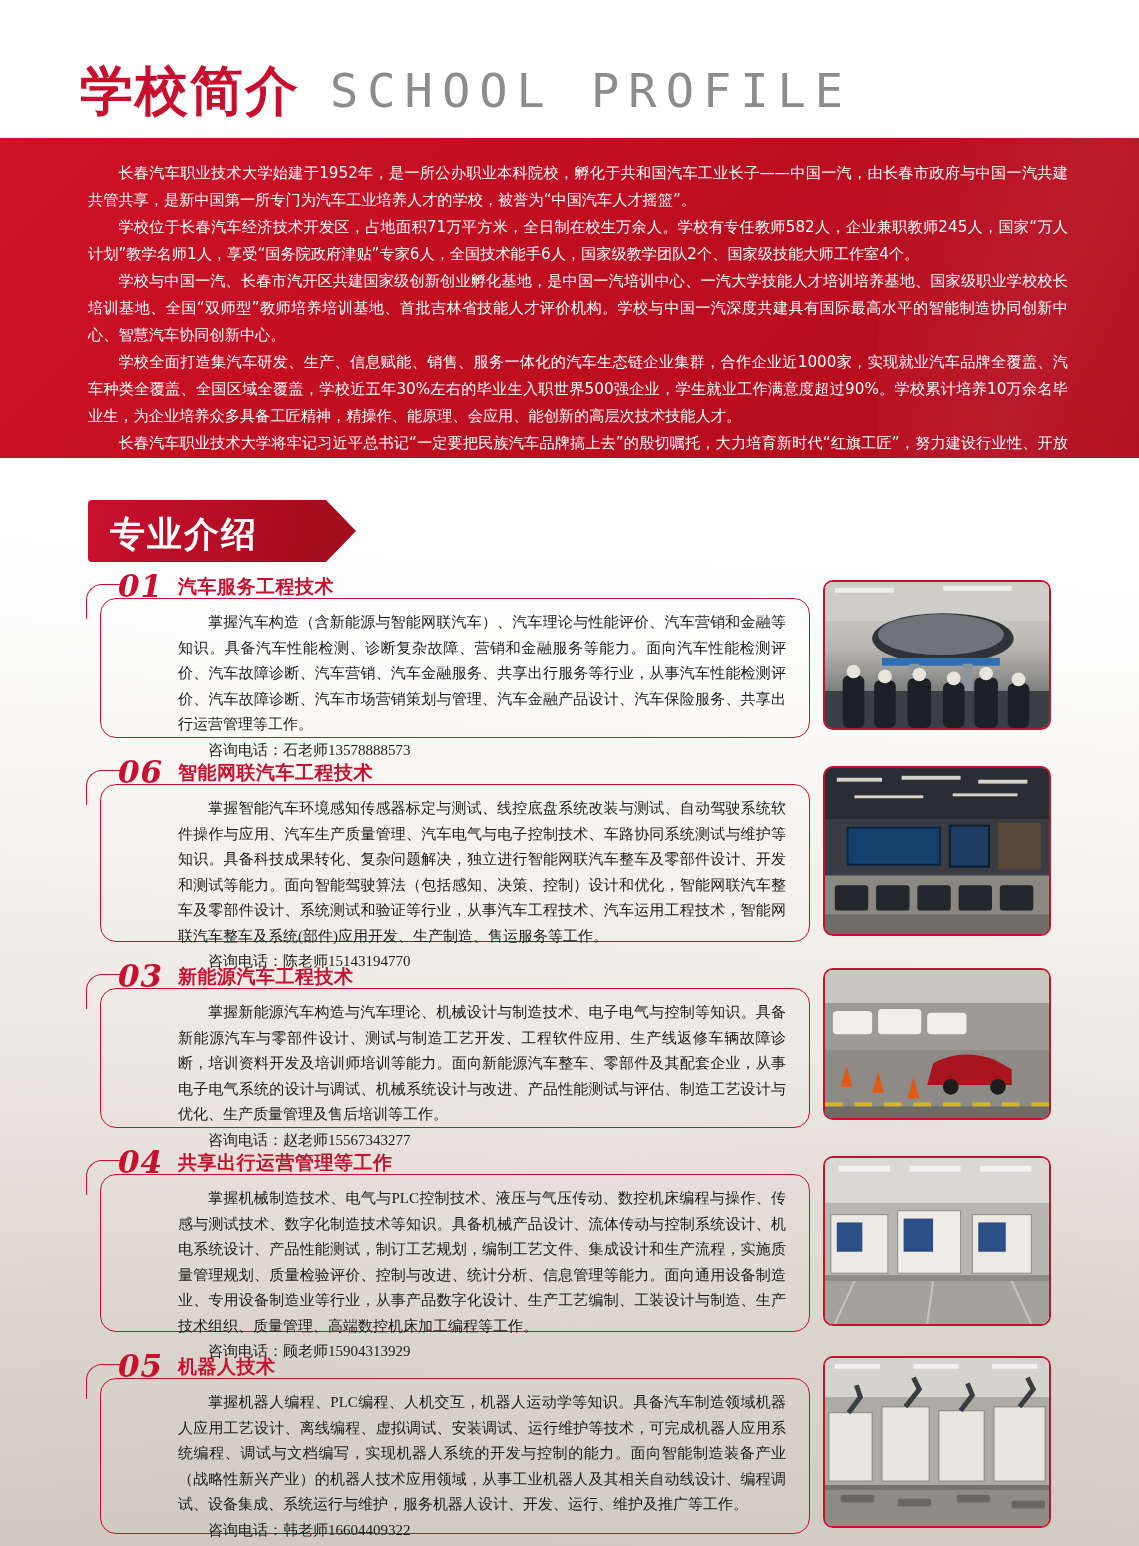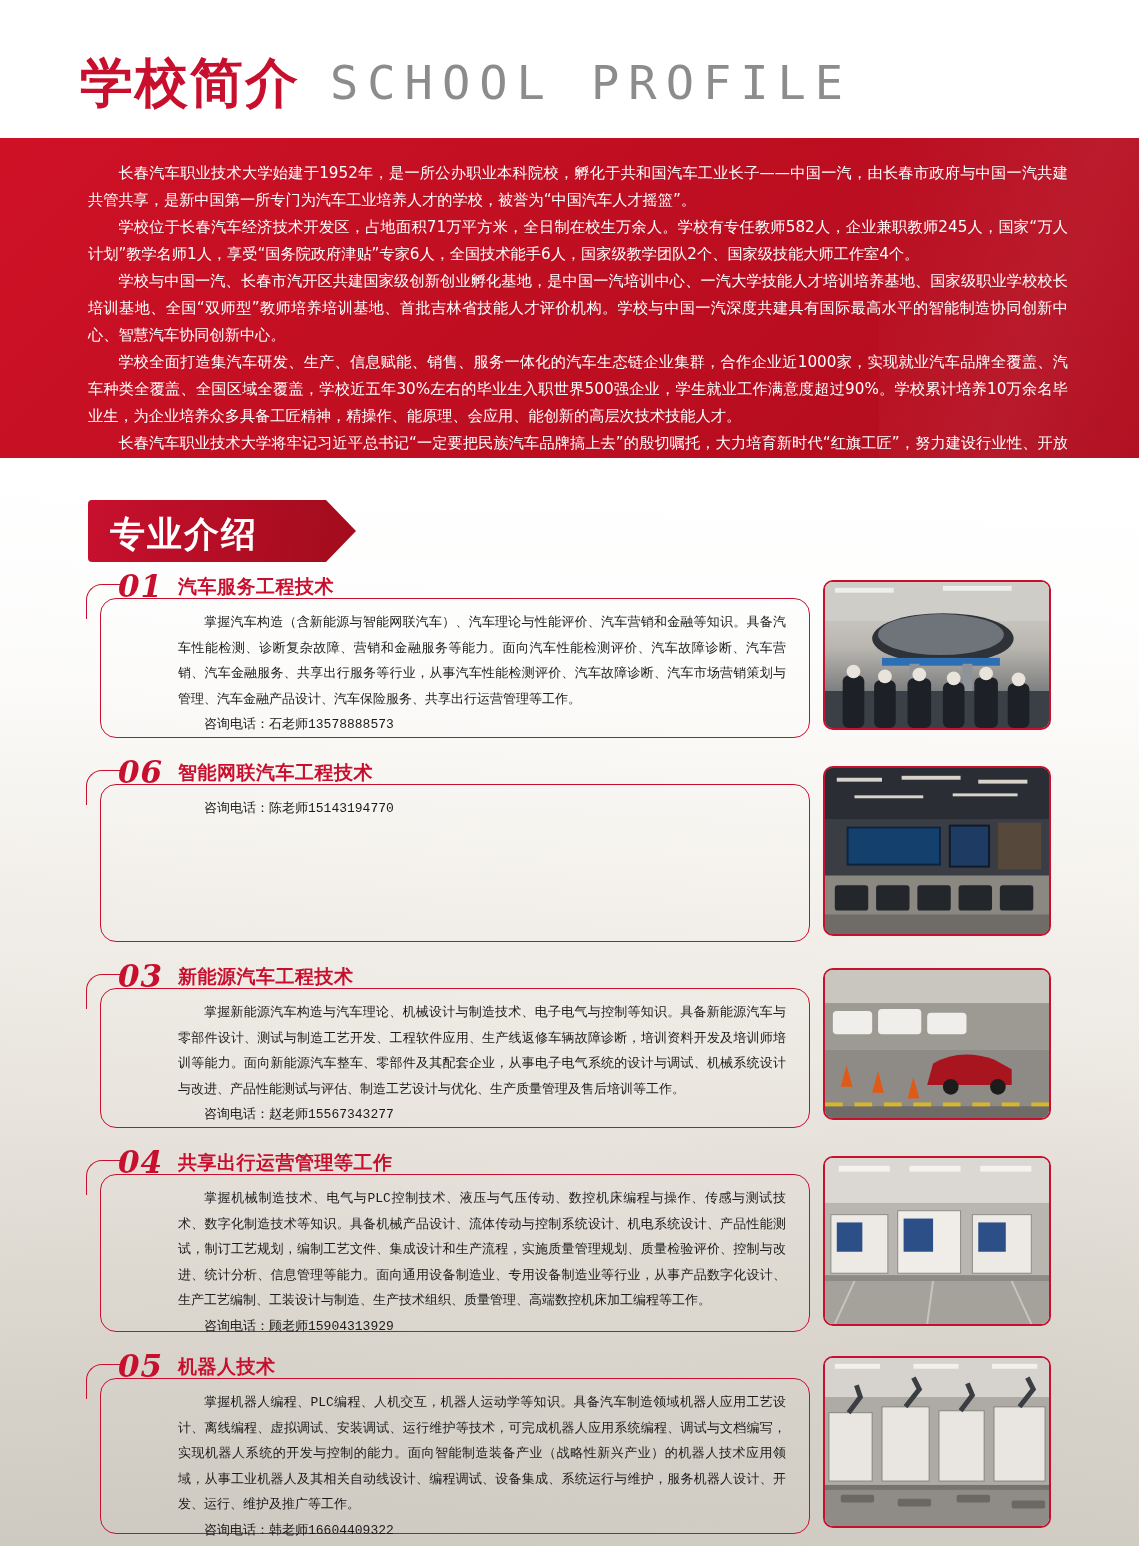--- a/index.html
+++ b/index.html
@@ -22,21 +22,21 @@
       linear-gradient(180deg, rgba(255,255,255,1) 0%, rgba(255,255,255,1) 30%, rgba(255,255,255,0.86) 42%, rgba(248,246,242,0.75) 55%, rgba(236,232,226,0.8) 70%, rgba(222,218,210,0.85) 85%, rgba(208,204,196,0.9) 100%),
       radial-gradient(ellipse 900px 500px at 20% 95%, rgba(160,150,135,0.55), rgba(255,255,255,0) 70%),
       radial-gradient(ellipse 700px 420px at 85% 88%, rgba(150,142,130,0.45), rgba(255,255,255,0) 72%),
       linear-gradient(200deg, #ffffff 0%, #f2efe9 45%, #cfcabf 100%);
   }
 
   
   .header {
     position: absolute;
     left: 0;
-    top: 0;
+    top: 8px;
     width: 1033px;
     height: 140px;
   }
   .header-title-cn {
     position: absolute;
     left: 80px;
     top: 48px;
     font-size: 53px;
     font-weight: bold;
     letter-spacing: 2px;
@@ -178,25 +178,25 @@
     left: 60px;
     top: -4px;
     width: 0;
     height: 0;
   }
   .prog-body {
     position: absolute;
     left: 178px;
     top: 42px;
     width: 608px;
-    font-size: 13px;
+    font-size: 15px;
     line-height: 25.5px;
     color: #1b1b1b;
     text-align: justify;
-    font-family: Liberation Mono, monospace;
+    font-family: Liberation Serif, serif;
   }
   .prog-body p {
     margin: 0;
     text-indent: 2em;
   }
   .prog-phone {
     margin-top: 4px;
     text-indent: 2em;
   }
   .prog-photo {
@@ -301,20 +301,21 @@
         </svg>
       </div>
     </div>
 
     <div class="program" style="height:190px;">
       <div class="prog-hook"></div>
       <div class="prog-frame" style="height:158px;"></div>
       <div class="prog-num">06</div>
       <div class="prog-title">智能网联汽车工程技术</div>
       <div class="prog-body">
+        <p>掌握智能汽车环境感知传感器标定与测试、线控底盘系统改装与测试、自动驾驶系统软件操作与应用、汽车生产质量管理、汽车电气与电子控制技术、车路协同系统测试与维护等知识。具备科技成果转化、复杂问题解决，独立进行智能网联汽车整车及零部件设计、开发和测试等能力。面向智能驾驶算法（包括感知、决策、控制）设计和优化，智能网联汽车整车及零部件设计、系统测试和验证等行业，从事汽车工程技术、汽车运用工程技术，智能网联汽车整车及系统(部件)应用开发、生产制造、售运服务等工作。</p>
         <p class="prog-phone">咨询电话：陈老师15143194770</p>
       </div>
       <div class="prog-photo" style="height:170px; top:12px;">
         <svg class="photo-inner" viewBox="0 0 228 170" preserveAspectRatio="none">
           <rect width="228" height="170" fill="#1b1e24"></rect>
           <rect x="0" y="0" width="228" height="52" fill="#2a2d33"></rect>
           <g fill="#d8d4cc">
             <rect x="12" y="10" width="46" height="4"></rect>
             <rect x="78" y="8" width="60" height="4"></rect>
             <rect x="156" y="12" width="50" height="4"></rect>

